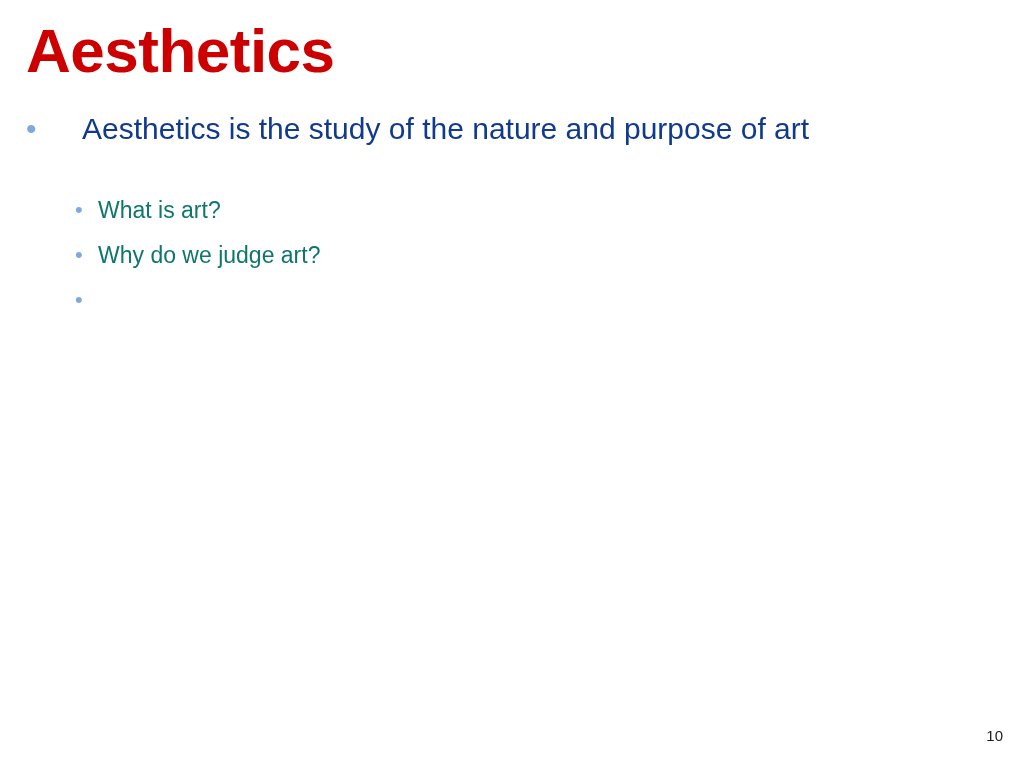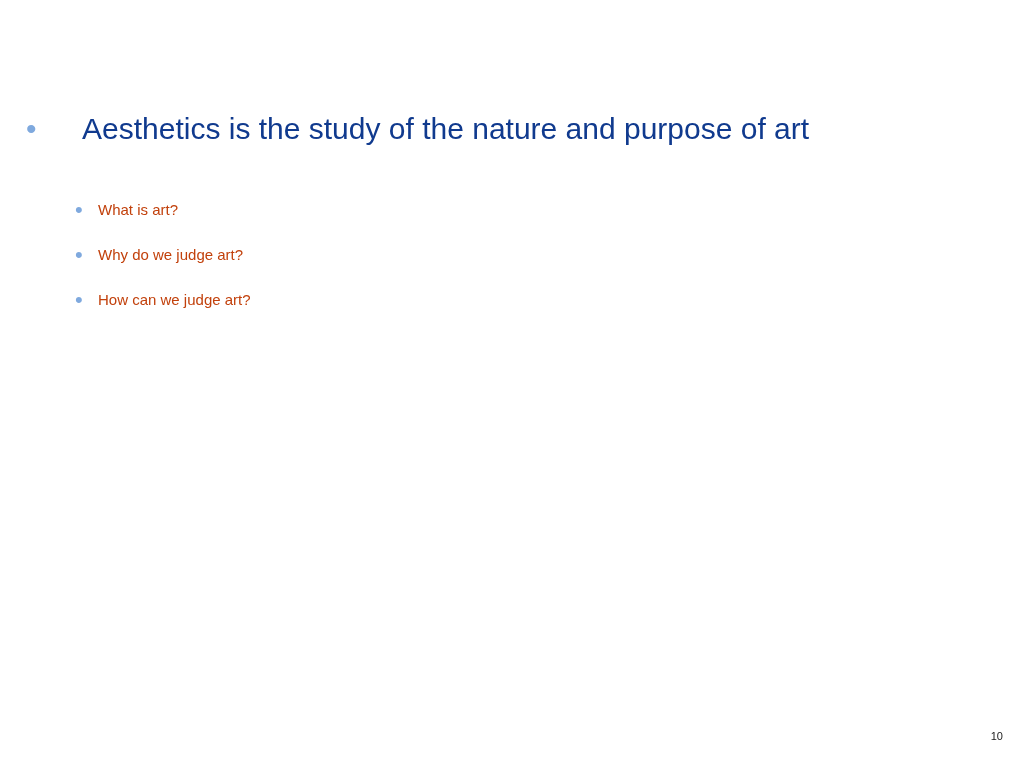--- a/index.html
+++ b/index.html
@@ -80,43 +80,44 @@
   }
   .level2 .bullet-mark {
     flex: 0 0 auto;
     width: 23px;
     font-size: 22px;
     line-height: 32px;
     color: #7FA9DE;
     text-align: left;
   }
   .level2 .bullet-text {
-    font-size: 15px;
+    font-size: 23px;
     line-height: 32px;
-    color: #c2410c;
+    color: #0f766e;
     white-space: nowrap;
     text-align: right;
   }
 
   
   .page-number {
     position: absolute;
     right: 21px;
     bottom: 23px;
-    font-size: 11px;
+    font-size: 15px;
     line-height: 18px;
     color: #1a1a1a;
     font-family: "Liberation Sans", sans-serif;
   }
 </style>
 </head>
 <body>
 
 <div id="slide">
 
+  <h1 class="slide-title">Aesthetics</h1>
 
   <div class="body-content">
 
     <div class="bullet-row level1">
       <span class="bullet-mark">•</span>
       <span class="bullet-text">Aesthetics is the study of the nature and purpose of art</span>
     </div>
 
     <div class="level2-group">
 
@@ -125,21 +126,20 @@
         <span class="bullet-text">What is art?</span>
       </div>
 
       <div class="bullet-row level2">
         <span class="bullet-mark">•</span>
         <span class="bullet-text">Why do we judge art?</span>
       </div>
 
       <div class="bullet-row level2">
         <span class="bullet-mark">•</span>
-        <span class="bullet-text">How can we judge art?</span>
       </div>
 
     </div>
   </div>
 
   <div class="page-number">10</div>
 
 </div>
 
 </body></html>

